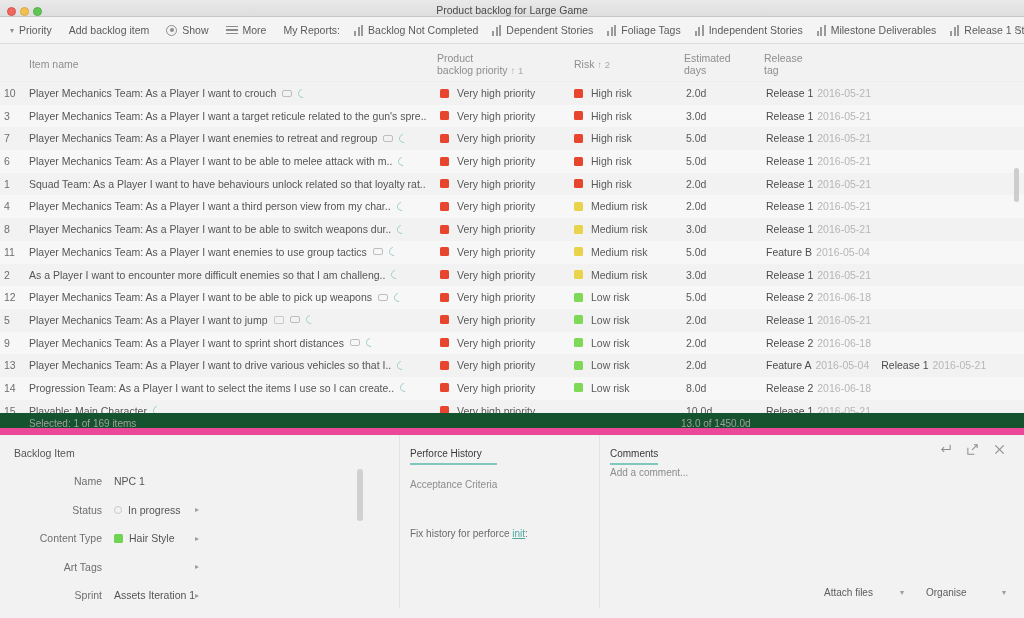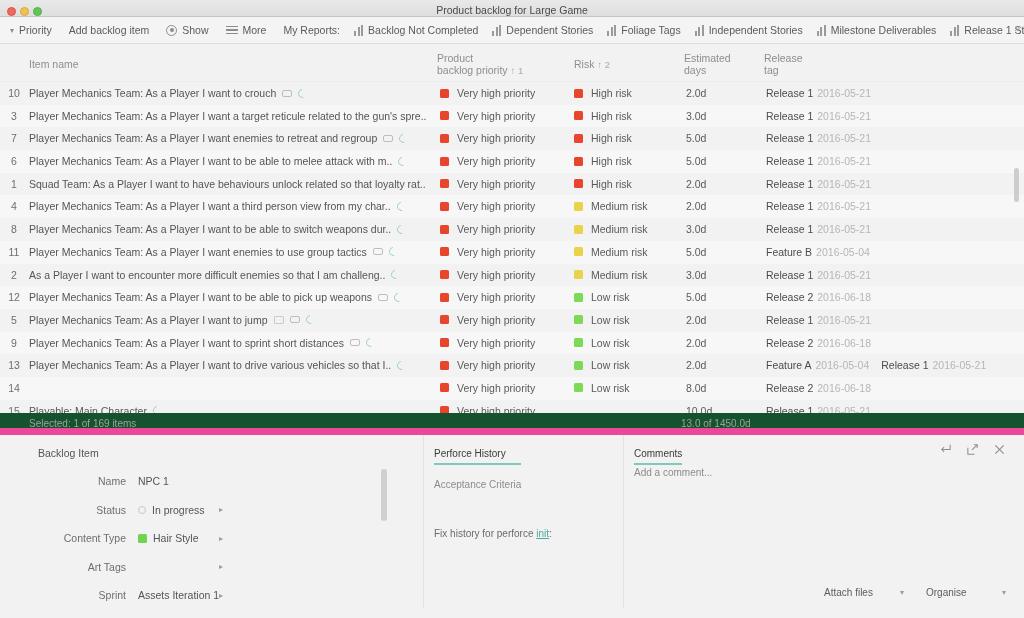--- a/index.html
+++ b/index.html
@@ -60,21 +60,21 @@
   .hcell {
     position: absolute; font-size: 10.5px; color: #8e8e8e; line-height: 12px; top: 8px;
   }
   .hcell .sort { color: #a9a9a9; font-size: 9.5px; }
 
   
   .grid-body { position: relative; height: 331px; background: #f7f7f7; overflow: hidden; }
   .row { position: relative; height: 22.7px; }
   .row.odd { background: #f2f2f2; }
   .row.even { background: #f7f7f7; }
-  .c-idx { position: absolute; left: 4px; width: 20px; text-align: center; font-size: 10.5px; color: #6e6e6e; top: 5px; }
+  .c-idx { position: absolute; left: 4px; width: 20px; text-align: left; font-size: 10.5px; color: #6e6e6e; top: 5px; }
   .c-name { position: absolute; left: 29px; top: 5px; font-size: 10.5px; color: #555; white-space: nowrap;
             display: flex; align-items: center; gap: 6px; }
   .note-ic { width: 10px; height: 7px; border: 1px solid #bdbdbd; border-radius: 2px; display: inline-block; }
   .arc-ic {
     width: 9px; height: 9px; border: 1.3px solid #9ccfc9; border-radius: 50%;
     border-right-color: transparent; border-top-color: transparent; display: inline-block;
     transform: rotate(35deg);
   }
   .img-ic { width: 10px; height: 8px; border: 1px solid #cacaca; border-radius: 1px; display: inline-block; }
 
@@ -90,21 +90,21 @@
   .vscroll { position: absolute; right: 5px; top: 86px; width: 5px; height: 34px;
              background: #cdcdcd; border-radius: 3px; }
 
   
   .statusbar { position: relative; height: 22px; background: #14532d; border-bottom: 7px solid #ec4899; }
   .sel-text { position: absolute; left: 29px; top: 5px; font-size: 10px; color: #a0a0a0; }
   .tot-text { position: absolute; left: 681px; top: 5px; font-size: 10px; color: #a0a0a0; }
 
   
   .detail { position: relative; height: 173px; background: #f2f2f2; display: flex; }
-  .pane-left { width: 400px; position: relative; border-right: 1px solid #e2e2e2; margin-left: 24px; }
+  .pane-left { width: 400px; position: relative; border-right: 1px solid #e2e2e2; }
   .pane-mid { width: 200px; position: relative; border-right: 1px solid #e2e2e2; }
   .pane-right { flex: 1; position: relative; }
 
   .pane-title { position: absolute; left: 14px; top: 12px; font-size: 10.5px; color: #555; }
   .field { position: absolute; left: 0; width: 100%; height: 28px; display: flex; align-items: center; }
   .f-label { width: 102px; text-align: right; font-size: 10.5px; color: #6e6e6e; }
   .f-value { margin-left: 12px; font-size: 10.5px; color: #555; display: flex; align-items: center; gap: 6px; }
   .f-caret { margin-left: 10px; font-size: 8px; color: #9c9c9c; }
   .ring { width: 8px; height: 8px; border-radius: 50%; border: 1.2px solid #c9c9c9; display: inline-block; }
   .pane-scroll { position: absolute; right: 36px; top: 34px; width: 6px; height: 52px;
@@ -461,20 +461,24 @@
         </div>
         <div class="c-risk">
           <span class="sw" style="background: rgb(126, 217, 87);"></span>
           <span>Low risk</span>
         </div>
         <div class="c-days">2.0d</div>
         <div class="c-rel"><span class="rel-name">Feature A</span><span class="rel-date">2016-05-04</span><span class="rel-name">Release 1</span><span class="rel-date">2016-05-21</span></div>
       </div>
       <div class="row even">
         <div class="c-idx">14</div>
+        <div class="c-name">
+          <span>Progression Team: As a Player I want to select the items I use so I can create..</span>
+          <span class="arc-ic"></span>
+        </div>
         <div class="c-pri">
           <span class="sw" style="background: rgb(232, 69, 47);"></span>
           <span>Very high priority</span>
         </div>
         <div class="c-risk">
           <span class="sw" style="background: rgb(126, 217, 87);"></span>
           <span>Low risk</span>
         </div>
         <div class="c-days">8.0d</div>
         <div class="c-rel"><span class="rel-name">Release 2</span><span class="rel-date">2016-06-18</span></div>

